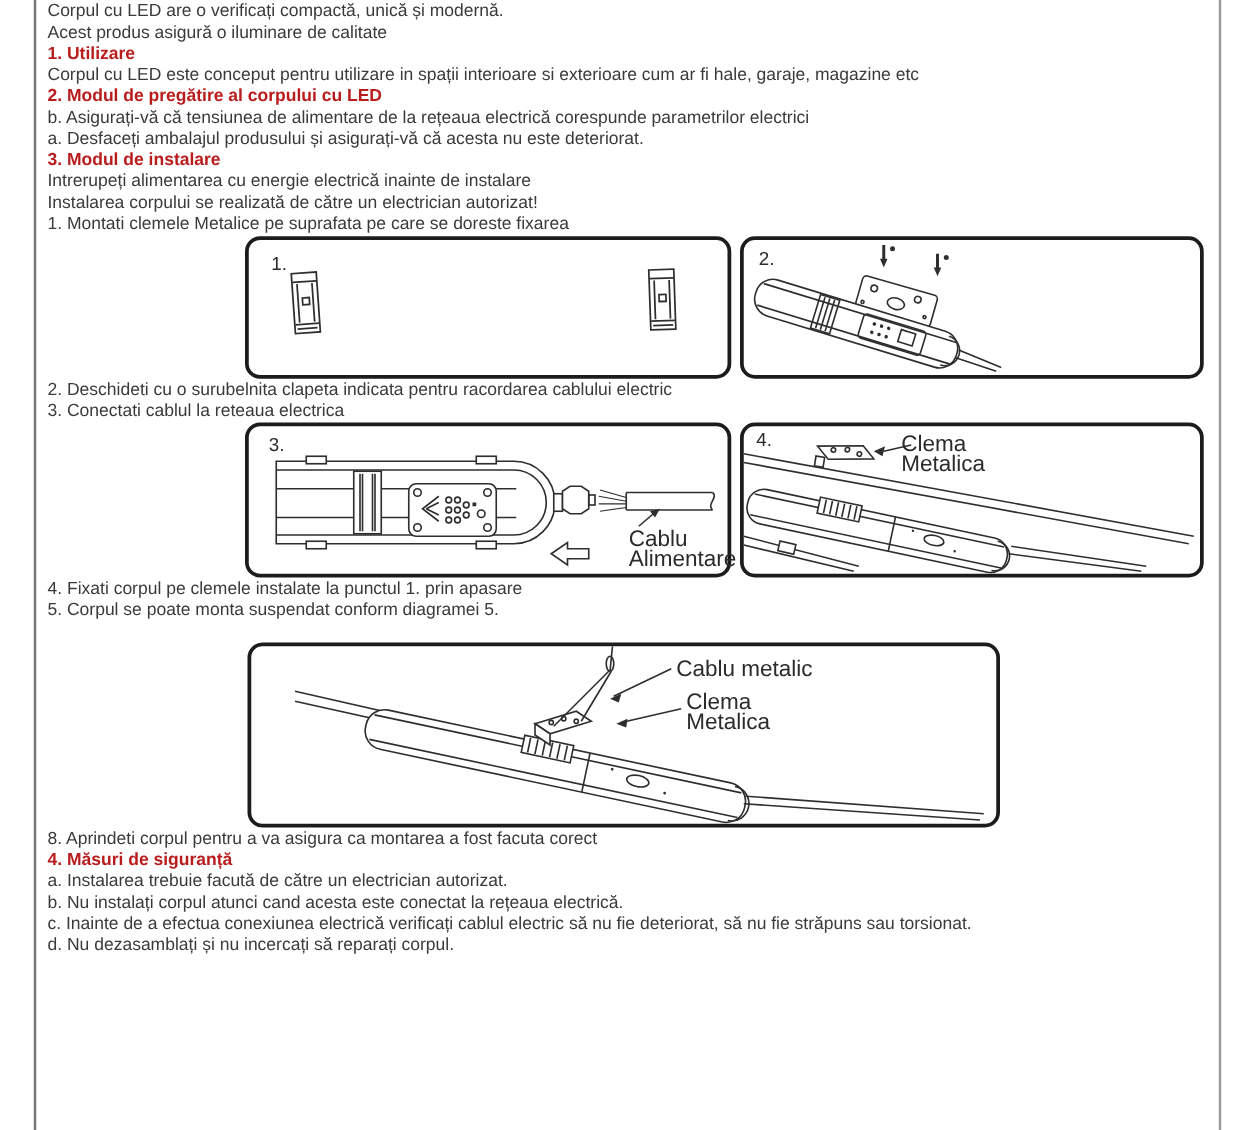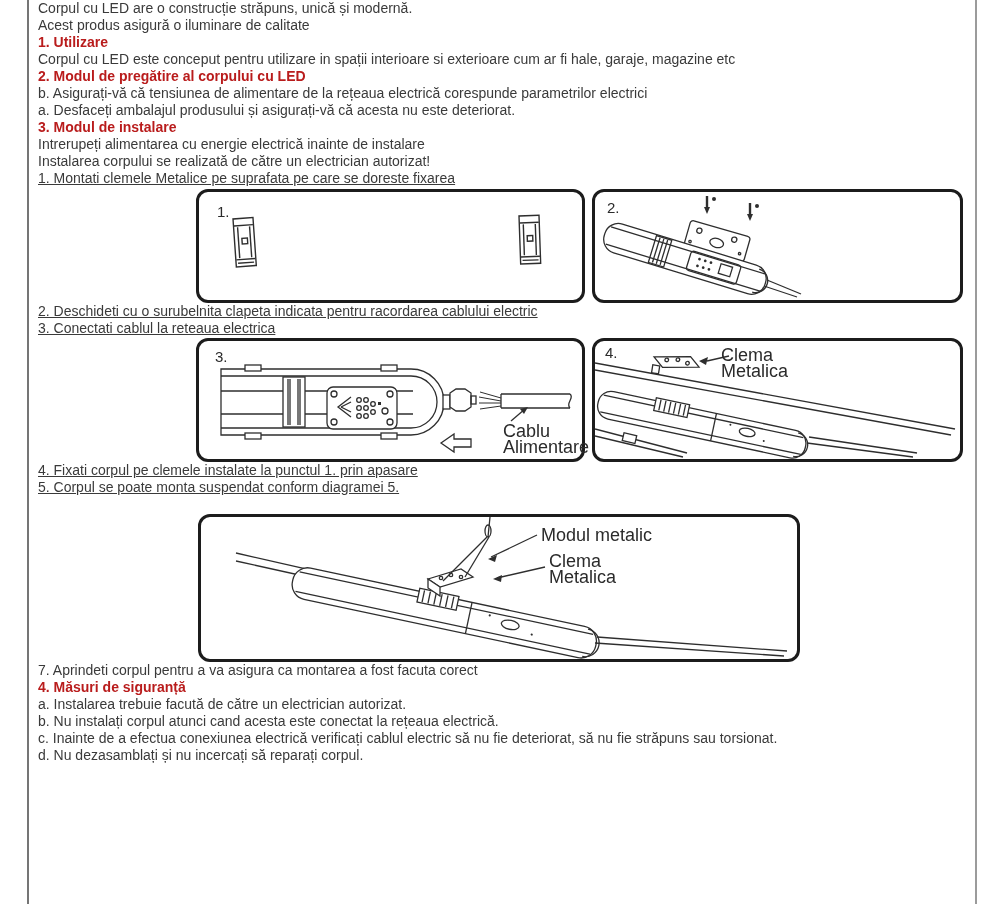--- a/index.html
+++ b/index.html
@@ -20,21 +20,21 @@
   .mt20 { margin-top:20px; }
   .mt18 { margin-top:18px; }
   .mt16 { margin-top:16px; }
   .mt12 { margin-top:12px; }
   .mt6  { margin-top:6px; }
   .mt4  { margin-top:4px; }
   .mt3  { margin-top:3px; }
   .mt2  { margin-top:2px; }
   .mt1  { margin-top:1px; }
 
-  .step { margin-left:146px;text-decoration:underline; }
+  .step { margin-left:146px; }
   .step-last { margin-left:154px; }
 
   .figrow { display:flex; gap:7px; margin-left:158px; }
   .figbox {
     position:relative; box-sizing:border-box; background:#fff;
     border:3px solid #1c1c1c; border-radius:12px;
   }
   .fb-w1 { width:389px; } .fb-w2 { width:371px; }
   .fb-h1 { height:114px; } .fb-h2 { height:124px; }
   .fb5 { width:602px; height:148px; margin-left:160px; }
@@ -44,21 +44,21 @@
 </style>
 </head>
 <body>
 
 <div class="page">
   <div class="edge edge-left"></div>
   <div class="edge edge-right"></div>
 
   <div class="content">
 
-    <p class="mt8">Corpul cu LED are o construcție străpuns, unică și modernă.</p>
+    <p class="mt8">Corpul cu LED are o verificați compactă, unică și modernă.</p>
     <p>Acest produs asigură o iluminare de calitate</p>
 
     <h3 class="mt22">1. Utilizare</h3>
     <p>Corpul cu LED este conceput pentru utilizare in spații interioare si exterioare cum ar fi hale, garaje, magazine etc</p>
 
     <h3 class="mt20">2. Modul de pregătire al corpului cu LED</h3>
     <p>b. Asigurați-vă că tensiunea de alimentare de la rețeaua electrică corespunde parametrilor electrici</p>
     <p>a. Desfaceți ambalajul produsului și asigurați-vă că acesta nu este deteriorat.</p>
 
     <h3 class="mt18">3. Modul de instalare</h3>
@@ -290,28 +290,28 @@
             <line x1="288" y1="20" x2="264" y2="60"></line>
           </g>
           <line x1="336" y1="18" x2="290" y2="40"></line>
           <polygon points="287,42 296,38 294,45" fill="#2e2e2e" stroke="none"></polygon>
           <line x1="344" y1="50" x2="296" y2="61"></line>
           <polygon points="292,62 301,58 300,65" fill="#2e2e2e" stroke="none"></polygon>
           <path d="M396,120 L586,134"></path>
           <path d="M394,126 L583,139"></path>
         </g>
       </svg>
-      <div class="figlabel" style="left:340px; top:10px;">Modul metalic</div>
+      <div class="figlabel" style="left:340px; top:10px;">Cablu metalic</div>
       <div class="figlabel" style="left:348px; top:36px;">
         <span style="display:block">Clema</span>
         <span style="display:block">Metalica</span>
       </div>
     </div>
 
-    <p class="step-last mt6">7. Aprindeti corpul pentru a va asigura ca montarea a fost facuta corect</p>
+    <p class="step-last mt6">8. Aprindeti corpul pentru a va asigura ca montarea a fost facuta corect</p>
 
     <h3>4. Măsuri de siguranță</h3>
     <p>a. Instalarea trebuie facută de către un electrician autorizat.</p>
     <p>b. Nu instalați corpul atunci cand acesta este conectat la rețeaua electrică.</p>
     <p>c. Inainte de a efectua conexiunea electrică verificați cablul electric să nu fie deteriorat, să nu fie străpuns sau torsionat.</p>
     <p>d. Nu dezasamblați și nu incercați să reparați corpul.</p>
 
   </div>
 </div>
 

